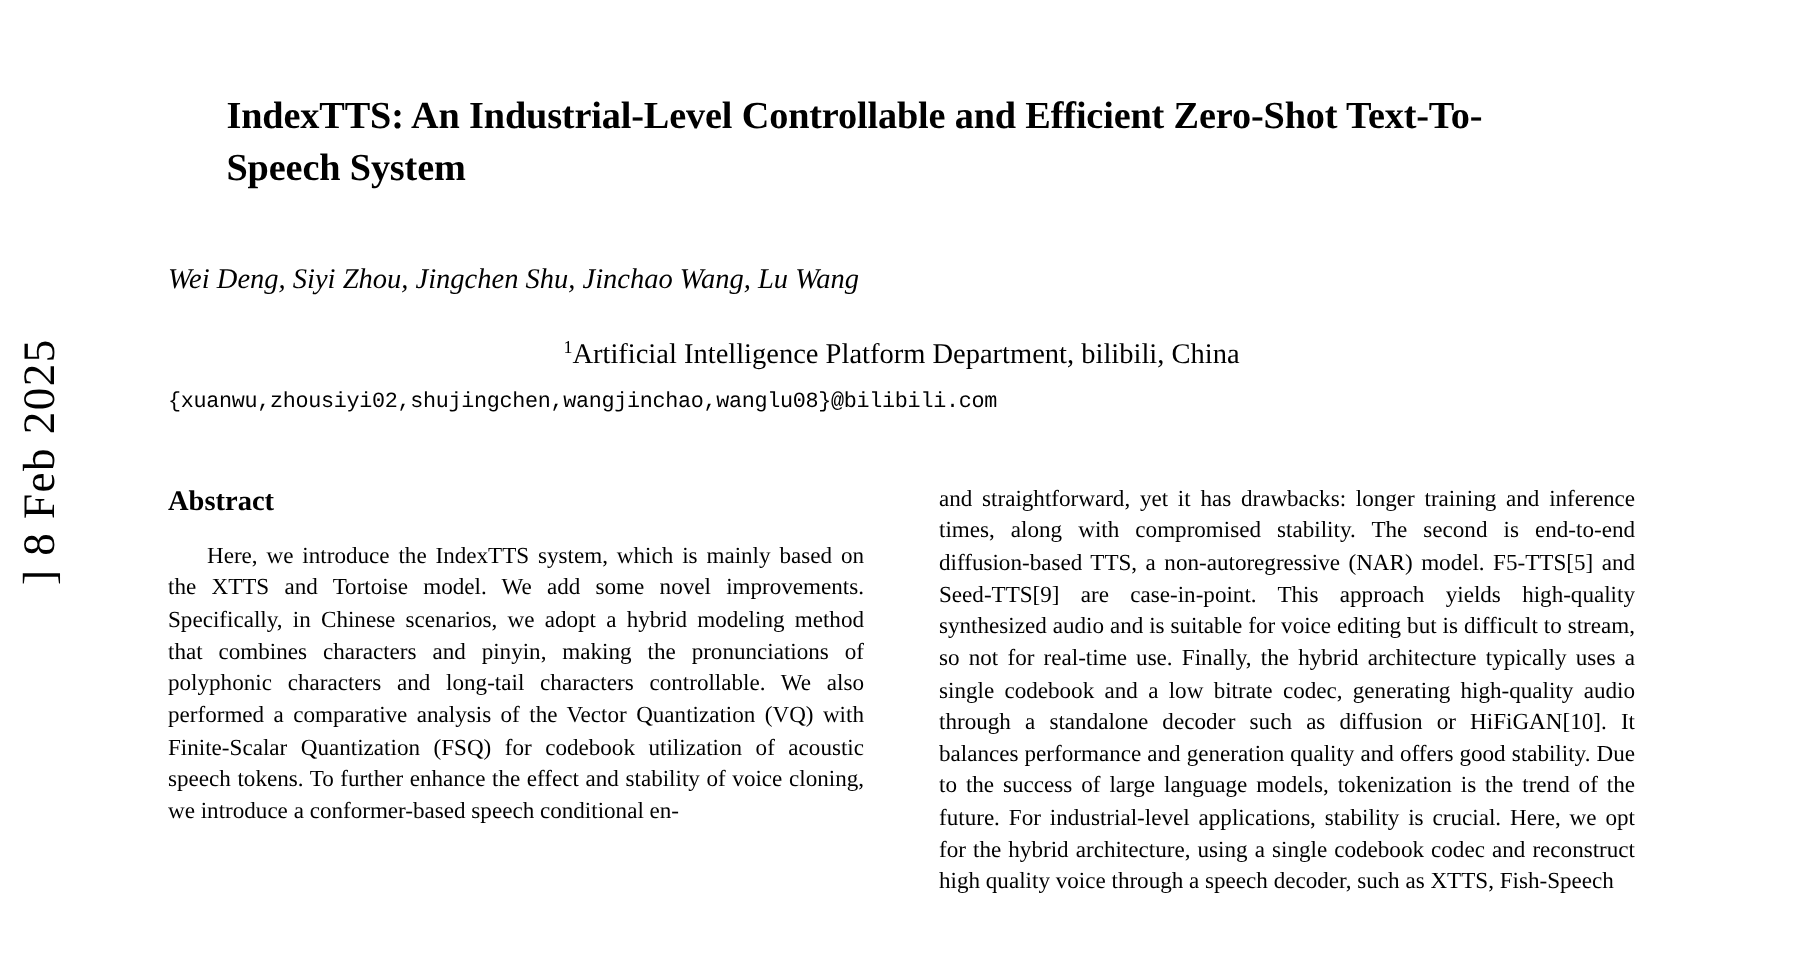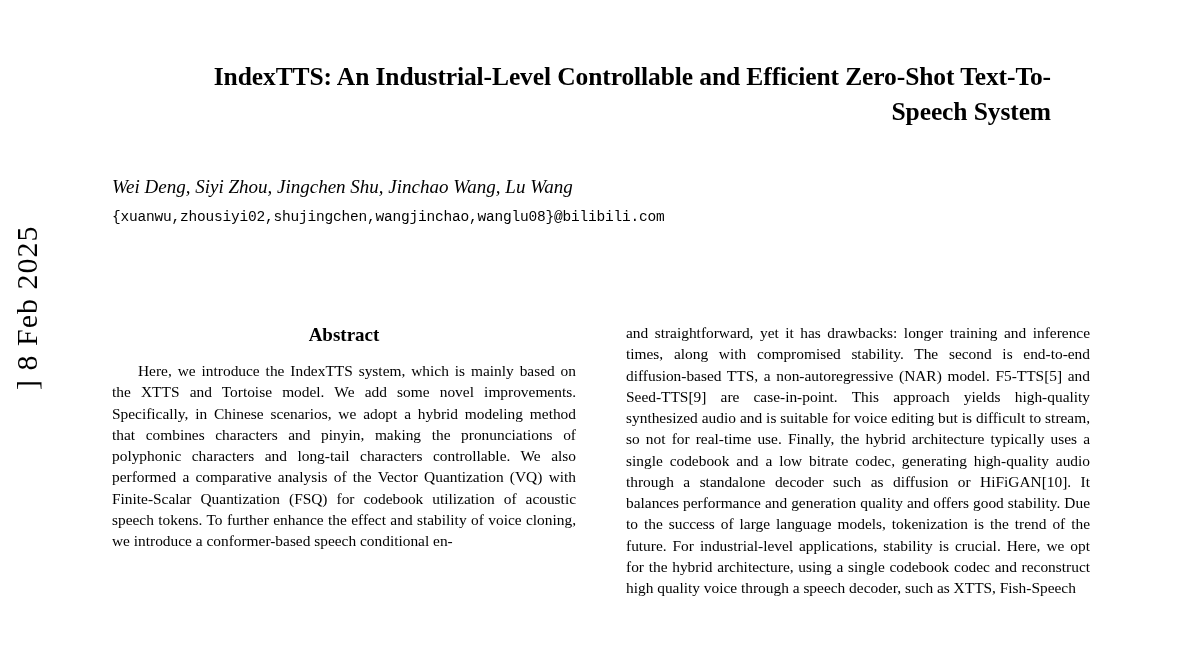--- a/index.html
+++ b/index.html
@@ -34,21 +34,21 @@
     color: #000000;
     white-space: nowrap;
   }
   .content {
     position: absolute;
     left: 112px;
     top: 60px;
     width: 978px;
   }
   .title {
-    text-align: right;
+    text-align: left;
     font-size: 25.5px;
     font-weight: bold;
     line-height: 1.36;
     letter-spacing: -0.1px;
     margin: 0 auto;
     width: 900px;
   }
   .authors {
     text-align: left;
     font-style: italic;
@@ -81,21 +81,20 @@
   }
   .col {
     width: 464px;
     font-size: 15.4px;
     line-height: 1.38;
     text-align: justify;
     text-justify: inter-word;
     hyphens: manual;
   }
   .section-head {
-    text-align: center;
     font-weight: bold;
     font-size: 19px;
     margin: 0 0 12px 0;
   }
   .col p {
     margin: 0;
     text-indent: 26px;
   }
   .col p.noindent {
     text-indent: 0;
@@ -108,20 +107,23 @@
 </head>
 <body>
 
 <div class="page">
 
   <div class="arxiv-stamp">] 8 Feb 2025</div>
 
   <div class="content">
     <h1 class="title">IndexTTS: An Industrial-Level Controllable and Efficient Zero-Shot Text-To-Speech System</h1>
     <div class="authors">Wei Deng, Siyi Zhou, Jingchen Shu, Jinchao Wang, Lu Wang</div>
+    <div class="affiliation">
+      <sup>1</sup><span>Artificial Intelligence Platform Department, bilibili, China</span>
+    </div>
     <div class="emails">{xuanwu,zhousiyi02,shujingchen,wangjinchao,wanglu08}@bilibili.com</div>
   </div>
 
   <div class="columns">
     <div class="col clip">
       <div class="section-head">Abstract</div>
       <p>Here, we introduce the IndexTTS system, which is mainly based on the XTTS and Tortoise model. We add some novel improvements. Specifically, in Chinese scenarios, we adopt a hybrid modeling method that combines characters and pinyin, making the pronunciations of polyphonic characters and long-tail characters controllable. We also performed a comparative analysis of the Vector Quantization (VQ) with Finite-Scalar Quantization (FSQ) for codebook utilization of acoustic speech tokens. To further enhance the effect and stability of voice cloning, we introduce a conformer-based speech conditional en-</p>
     </div>
     <div class="col clip">
       <p class="noindent">and straightforward, yet it has drawbacks: longer training and inference times, along with compromised stability. The second is end-to-end diffusion-based TTS, a non-autoregressive (NAR) model. F5-TTS[5] and Seed-TTS[9] are case-in-point. This approach yields high-quality synthesized audio and is suitable for voice editing but is difficult to stream, so not for real-time use. Finally, the hybrid architecture typically uses a single codebook and a low bitrate codec, generating high-quality audio through a standalone decoder such as diffusion or HiFiGAN[10]. It balances performance and generation quality and offers good stability. Due to the success of large language models, tokenization is the trend of the future. For industrial-level applications, stability is crucial. Here, we opt for the hybrid architecture, using a single codebook codec and reconstruct high quality voice through a speech decoder, such as XTTS, Fish-Speech</p>

